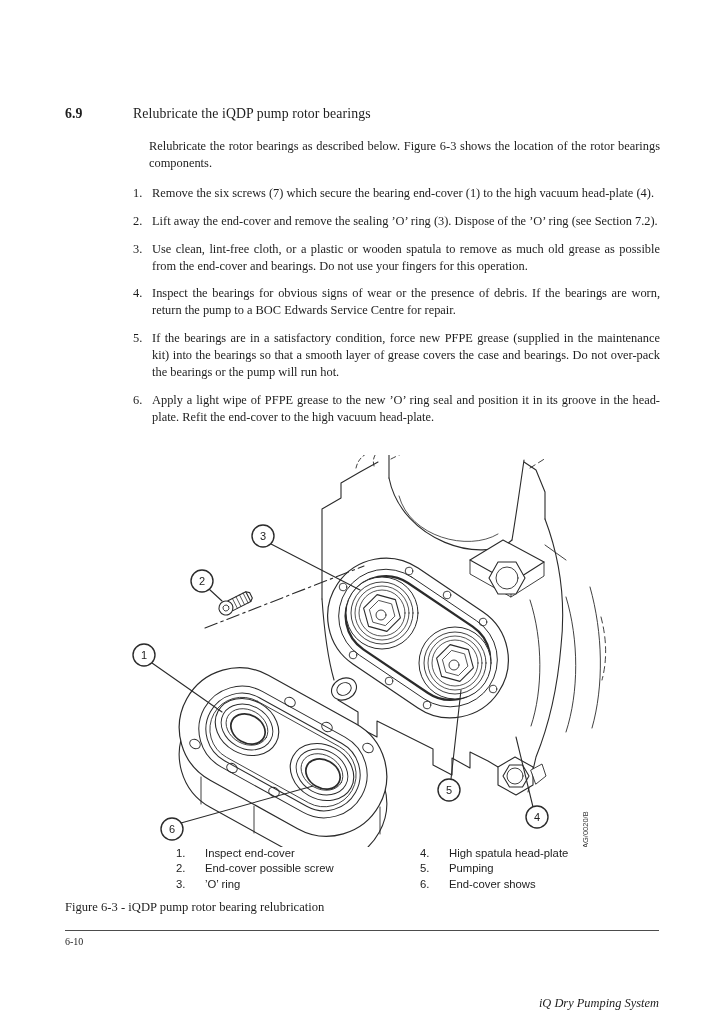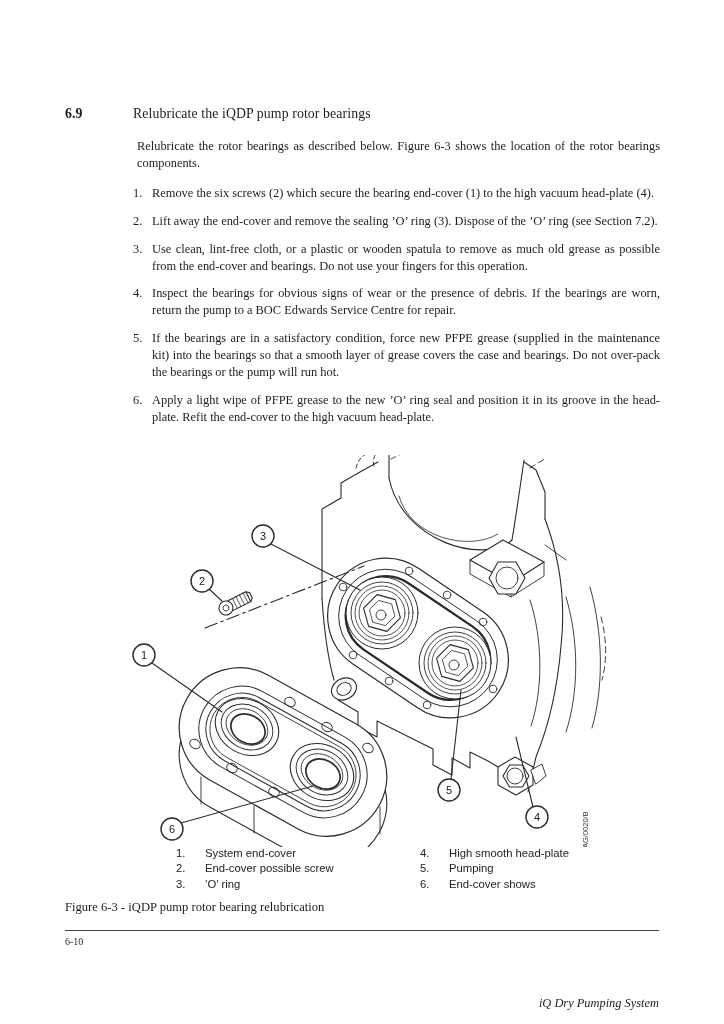--- a/index.html
+++ b/index.html
@@ -8,21 +8,21 @@
     background:#ffffff;color:#1d1d1d;
     font-family:"Liberation Serif","DejaVu Serif",serif;
     overflow:hidden;
   }
   .heading{position:absolute;left:65px;top:106px;width:600px;display:flex;
     font-weight:bold;font-size:13.8px;letter-spacing:.1px;}
   .sec-num{flex:0 0 68px;}
   .sec-title{margin:0;font-size:13.8px;font-weight:normal;}
   .body-block{position:absolute;left:133px;top:138px;width:527px;
     font-size:12.4px;line-height:16.9px;}
-  .intro{margin:0 0 13px 4px;text-align:justify;}
+  .intro{margin:0 0 13px 16px;text-align:justify;}
   .step{display:flex;margin-bottom:11px;}
   .step-num{flex:0 0 19px;}
   .step-text{flex:1;text-align:justify;}
   .figure-area{position:absolute;left:0;top:455px;width:724px;height:392px;}
   .figure-area svg{display:block;}
   .legend{position:absolute;top:846px;
     font-family:"Liberation Sans","DejaVu Sans",sans-serif;
     font-size:11.3px;line-height:15.4px;color:#222;}
   .legend-left{left:176px;}
   .legend-right{left:420px;}
@@ -44,21 +44,21 @@
   <header class="heading">
     <span class="sec-num">6.9</span>
     <h1 class="sec-title">Relubricate the iQDP pump rotor bearings</h1>
   </header>
 
   <section class="body-block">
     <p class="intro">Relubricate the rotor bearings as described below.  Figure 6-3 shows the location of the rotor bearings components.</p>
 
     <div class="step">
       <span class="step-num">1.</span>
-      <span class="step-text">Remove the six screws (2) which secure the bearing end-cover (1) to the high vacuum head-plate (4).</span>
+      <span class="step-text">Remove the six screws (7) which secure the bearing end-cover (1) to the high vacuum head-plate (4).</span>
     </div>
     <div class="step">
       <span class="step-num">2.</span>
       <span class="step-text">Lift away the end-cover and remove the sealing ’O’ ring (3).  Dispose of the ’O’ ring (see Section 7.2).</span>
     </div>
     <div class="step">
       <span class="step-num">3.</span>
       <span class="step-text">Use clean, lint-free cloth, or a plastic or wooden spatula to remove as much old grease as possible from the end-cover and bearings.  Do not use your fingers for this operation.</span>
     </div>
     <div class="step">
@@ -235,35 +235,35 @@
         </g>
       </g>
 
       <text x="588" y="848" transform="rotate(-90 588 848)" font-family="Liberation Sans, DejaVu Sans, sans-serif" font-size="7.5" fill="#333">AG/0020/B</text>
     </svg>
   </div>
 
   <div class="legend legend-left">
     <div class="legend-row">
       <span class="legend-num">1.</span>
-      <span class="legend-label">System end-cover</span>
+      <span class="legend-label">Inspect end-cover</span>
     </div>
     <div class="legend-row">
       <span class="legend-num">2.</span>
       <span class="legend-label">End-cover possible screw</span>
     </div>
     <div class="legend-row">
       <span class="legend-num">3.</span>
       <span class="legend-label">’O’ ring</span>
     </div>
   </div>
   <div class="legend legend-right">
     <div class="legend-row">
       <span class="legend-num">4.</span>
-      <span class="legend-label">High smooth head-plate</span>
+      <span class="legend-label">High spatula head-plate</span>
     </div>
     <div class="legend-row">
       <span class="legend-num">5.</span>
       <span class="legend-label">Pumping</span>
     </div>
     <div class="legend-row">
       <span class="legend-num">6.</span>
       <span class="legend-label">End-cover shows</span>
     </div>
   </div>

